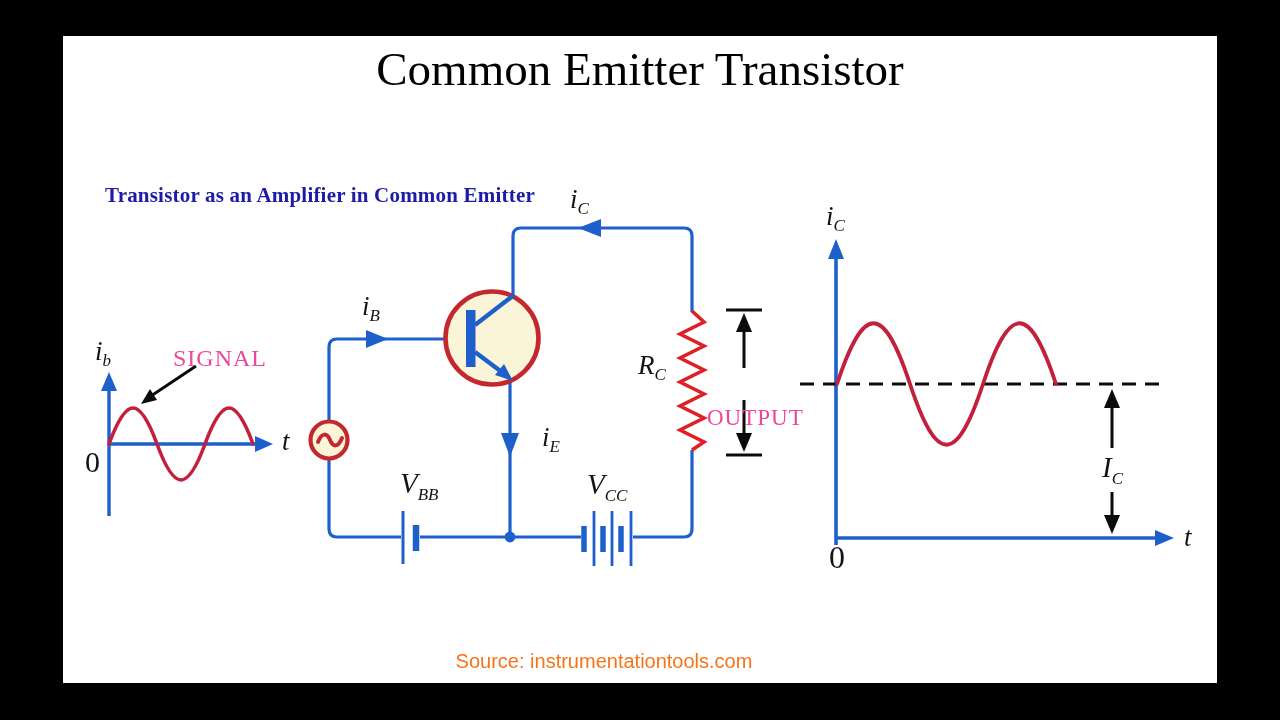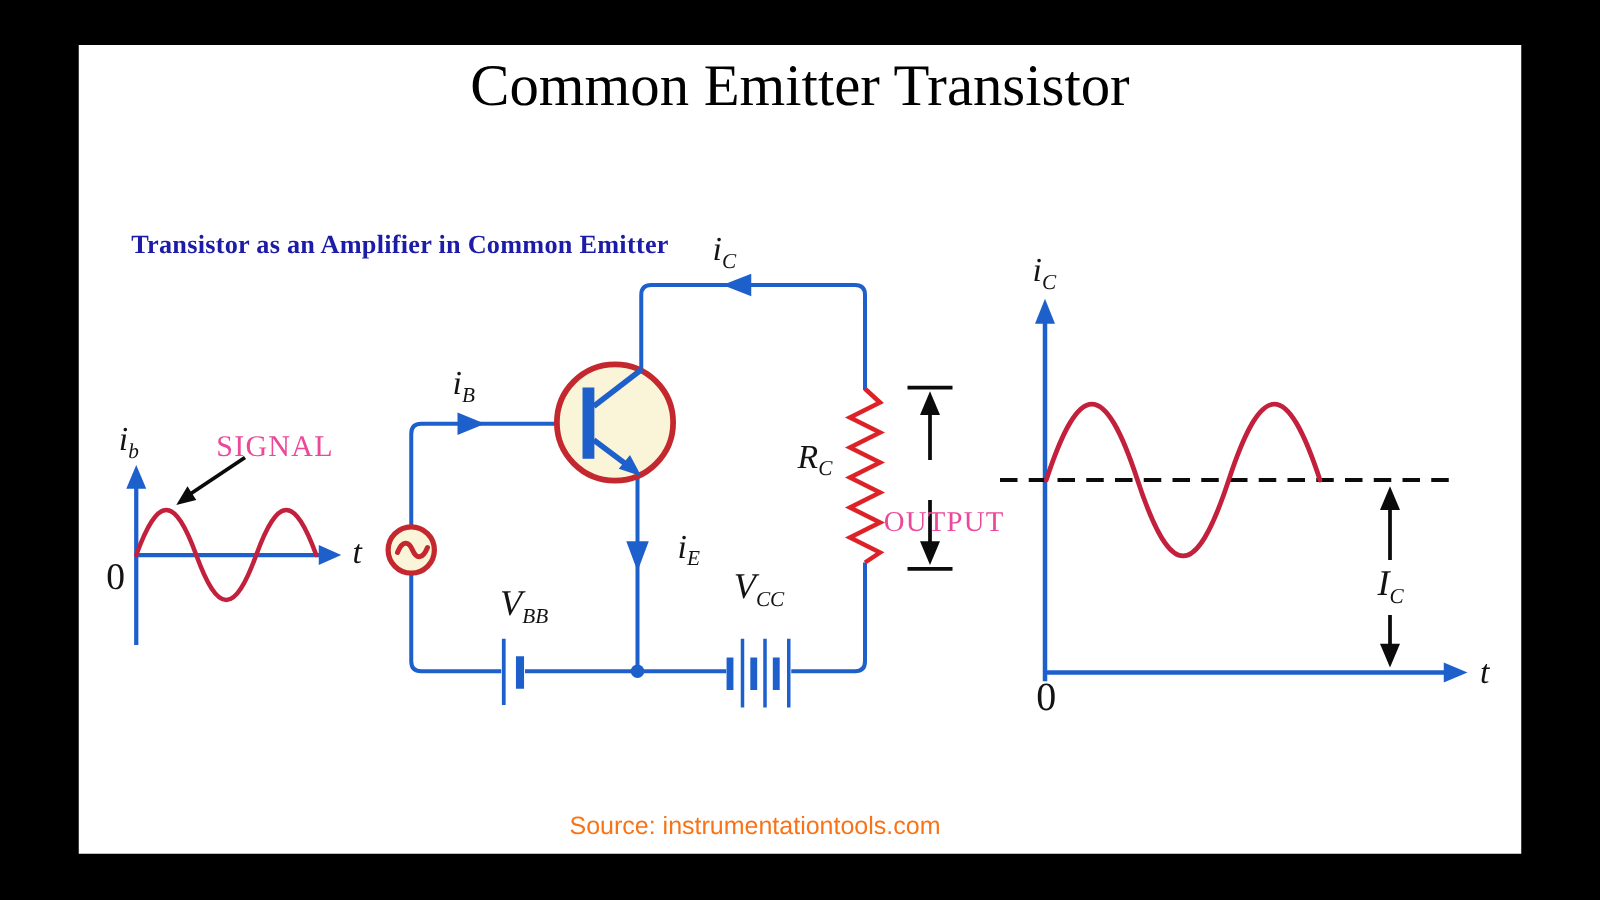--- a/index.html
+++ b/index.html
@@ -146,21 +146,21 @@
 
 <div class="math" style="left:95px;top:338px;"><span>i</span><sub>b</sub></div>
 <div class="caps" style="left:173px;top:346px;font-size:24px;">SIGNAL</div>
 <div class="math upright" style="left:85px;top:447px;">0</div>
 <div class="math" style="left:282px;top:428px;">t</div>
 
 <div class="math" style="left:362px;top:293px;"><span>i</span><sub>B</sub></div>
 <div class="math" style="left:570px;top:186px;"><span>i</span><sub>C</sub></div>
 <div class="math" style="left:542px;top:424px;"><span>i</span><sub>E</sub></div>
 <div class="math big" style="left:400px;top:469px;text-align:right;"><span>V</span><sub>BB</sub></div>
-<div class="math big" style="left:587px;top:455px;text-align:center;"><span>V</span><sub>CC</sub></div>
+<div class="math big" style="left:587px;top:470px;text-align:center;"><span>V</span><sub>CC</sub></div>
 <div class="math" style="left:638px;top:352px;"><span>R</span><sub>C</sub></div>
 <div class="caps" style="left:707px;top:377px;margin-top:29px;">OUTPUT</div>
 
 <div class="math" style="left:826px;top:203px;"><span>i</span><sub>C</sub></div>
 <div class="math upright" style="left:829px;top:541px;font-size:32px;">0</div>
 <div class="math" style="left:1184px;top:524px;">t</div>
 <div class="math big" style="left:1102px;top:453px;"><span>I</span><sub>C</sub></div>
 
 <div class="source">Source: instrumentationtools.com</div>
 

